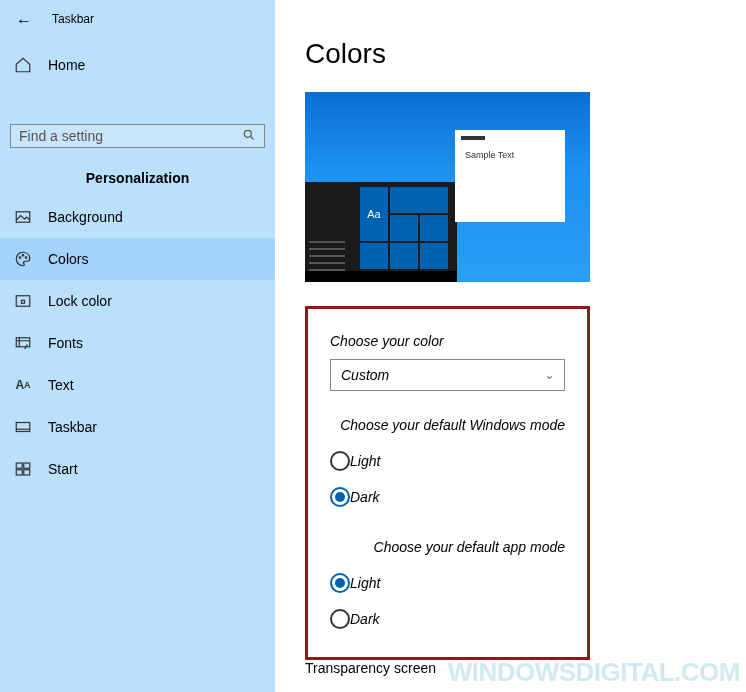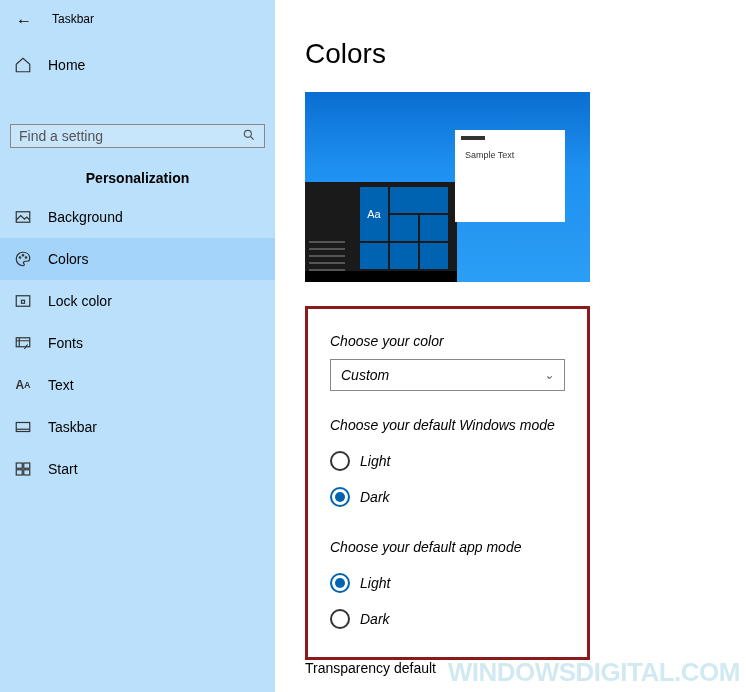--- a/index.html
+++ b/index.html
@@ -123,25 +123,25 @@
       display: flex;
       align-items: center;
       justify-content: space-between;
       padding: 0 10px;
       cursor: pointer;
       margin-bottom: 26px;
       font-size: 14px;
       gap: 48px;
     }
     .chev { font-size: 12px; color:#666; }
-    .radio-group { margin-bottom: 24px; }
+    .radio-group { margin-bottom: 24px; text-align: right; }
     .radio-group:last-child { margin-bottom: 0; }
     .radio-row {
       display: flex; align-items: center;
-      gap: 10px; padding: 8px 0; cursor: pointer;
+      padding: 8px 0; cursor: pointer;
     }
     .radio-outer {
       width: 20px; height: 20px; border-radius: 50%;
       border: 2px solid #333;
       display:flex; align-items:center; justify-content:center;
     }
     .radio-row.selected .radio-outer { border-color: #0063b1; }
     .radio-inner { width: 10px; height: 10px; border-radius:50%; }
     .radio-row.selected .radio-inner { background: #0063b1; }
 
@@ -323,18 +323,18 @@
       <div class="radio-row">
         <span class="radio-outer">
             <span class="radio-inner"></span>
           </span>
         <span>Dark</span>
       </div>
     </div>
   </div>
 
   <div class="toggle-section">
-    <div class="field-label">Transparency default</div>
+    <div class="field-label">Transparency screen</div>
 
   </div>
 
   <div class="watermark">WINDOWSDIGITAL.COM</div>
 </div>
 
 </body></html>

